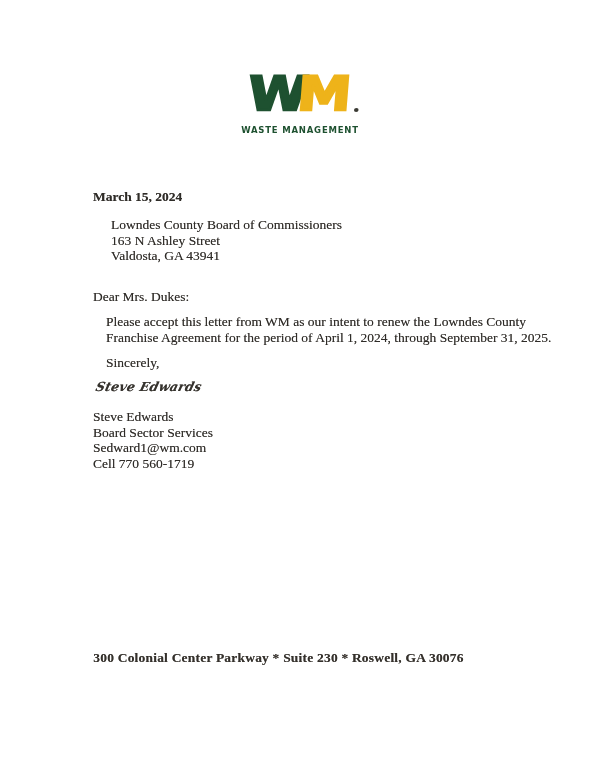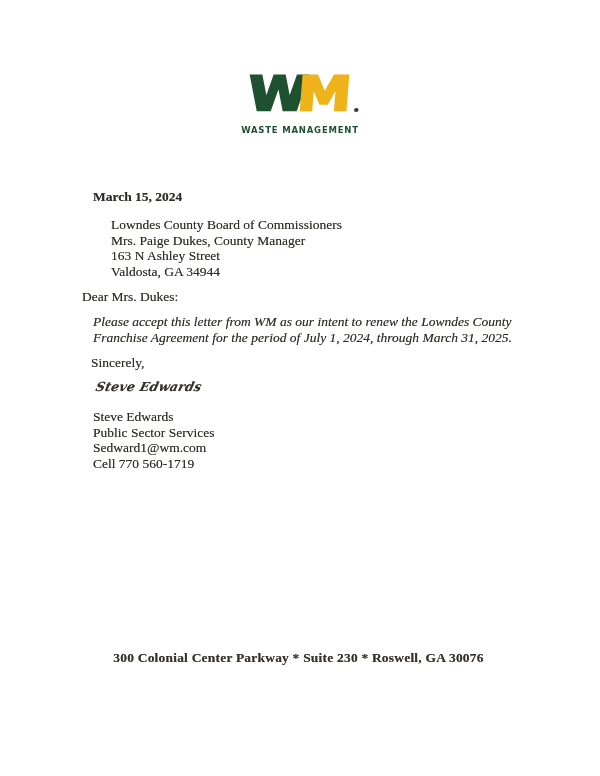--- a/index.html
+++ b/index.html
@@ -74,82 +74,80 @@
     font-weight: bold;
     font-size: 8.5px;
     letter-spacing: 0.8px;
     color: #1e5130;
     white-space: nowrap;
   }
 
   
   .date        { left: 93px; top: 189px; font-weight: bold; }
   .address     { left: 111px; top: 217px; }
-  .salutation  { left: 82px; top: 289px; }
-  .body-par    { left: 93px; top: 314px; font-style: italic; }
-  .closing     { left: 91px; top: 355px; }
+  .salutation  { left: 93px; top: 289px; }
+  .body-par    { left: 106px; top: 314px; }
+  .closing     { left: 106px; top: 355px; }
   .sig-script  {
     left: 94px; top: 379px;
     font-family: "DejaVu Serif", serif;
     font-style: italic;
     font-weight: bold;
     font-size: 12.5px;
     letter-spacing: 0.3px;
     transform: skewX(-14deg);
     transform-origin: left bottom;
     color: #35322d;
   }
   .signer      { left: 93px; top: 409px; }
   .footer {
     left: 0; top: 650px;
     width: 557px;
     text-align: center;
     font-weight: bold;
     font-size: 13.5px;
     letter-spacing: 0.2px;
     color: #34302b;
-    margin-left: 20px;
   }
 </style>
 </head>
 <body>
 
 <div class="page">
 
   <div class="logo">
     <div class="logo-letters">
       <span class="logo-w">W</span>
       <span class="logo-m">M</span>
       <span class="reg-dot"></span>
     </div>
     <div class="logo-tagline">WASTE MANAGEMENT</div>
   </div>
 
   <div class="txt date">March 15, 2024</div>
 
   <div class="txt address">
     <div>Lowndes County Board of Commissioners</div>
-    <div>Mrs. Paige Dukes, County Manager</div>
     <div>163 N Ashley Street</div>
-    <div>Valdosta, GA 34944</div>
+    <div>Valdosta, GA 43941</div>
   </div>
 
   <div class="txt salutation">Dear Mrs. Dukes:</div>
 
   <div class="txt body-par">
     <div>Please accept this letter from WM as our intent to renew the Lowndes County</div>
-    <div>Franchise Agreement for the period of July 1, 2024, through March 31, 2025.</div>
+    <div>Franchise Agreement for the period of April 1, 2024, through September 31, 2025.</div>
   </div>
 
   <div class="txt closing">Sincerely,</div>
 
   <div class="txt sig-script">Steve Edwards</div>
 
   <div class="txt signer">
     <div>Steve Edwards</div>
-    <div>Public Sector Services</div>
+    <div>Board Sector Services</div>
     <div>Sedward1@wm.com</div>
     <div>Cell 770 560-1719</div>
   </div>
 
   <div class="txt footer">300 Colonial Center Parkway * Suite 230 * Roswell, GA 30076</div>
 
 </div>
 
 </body></html>

